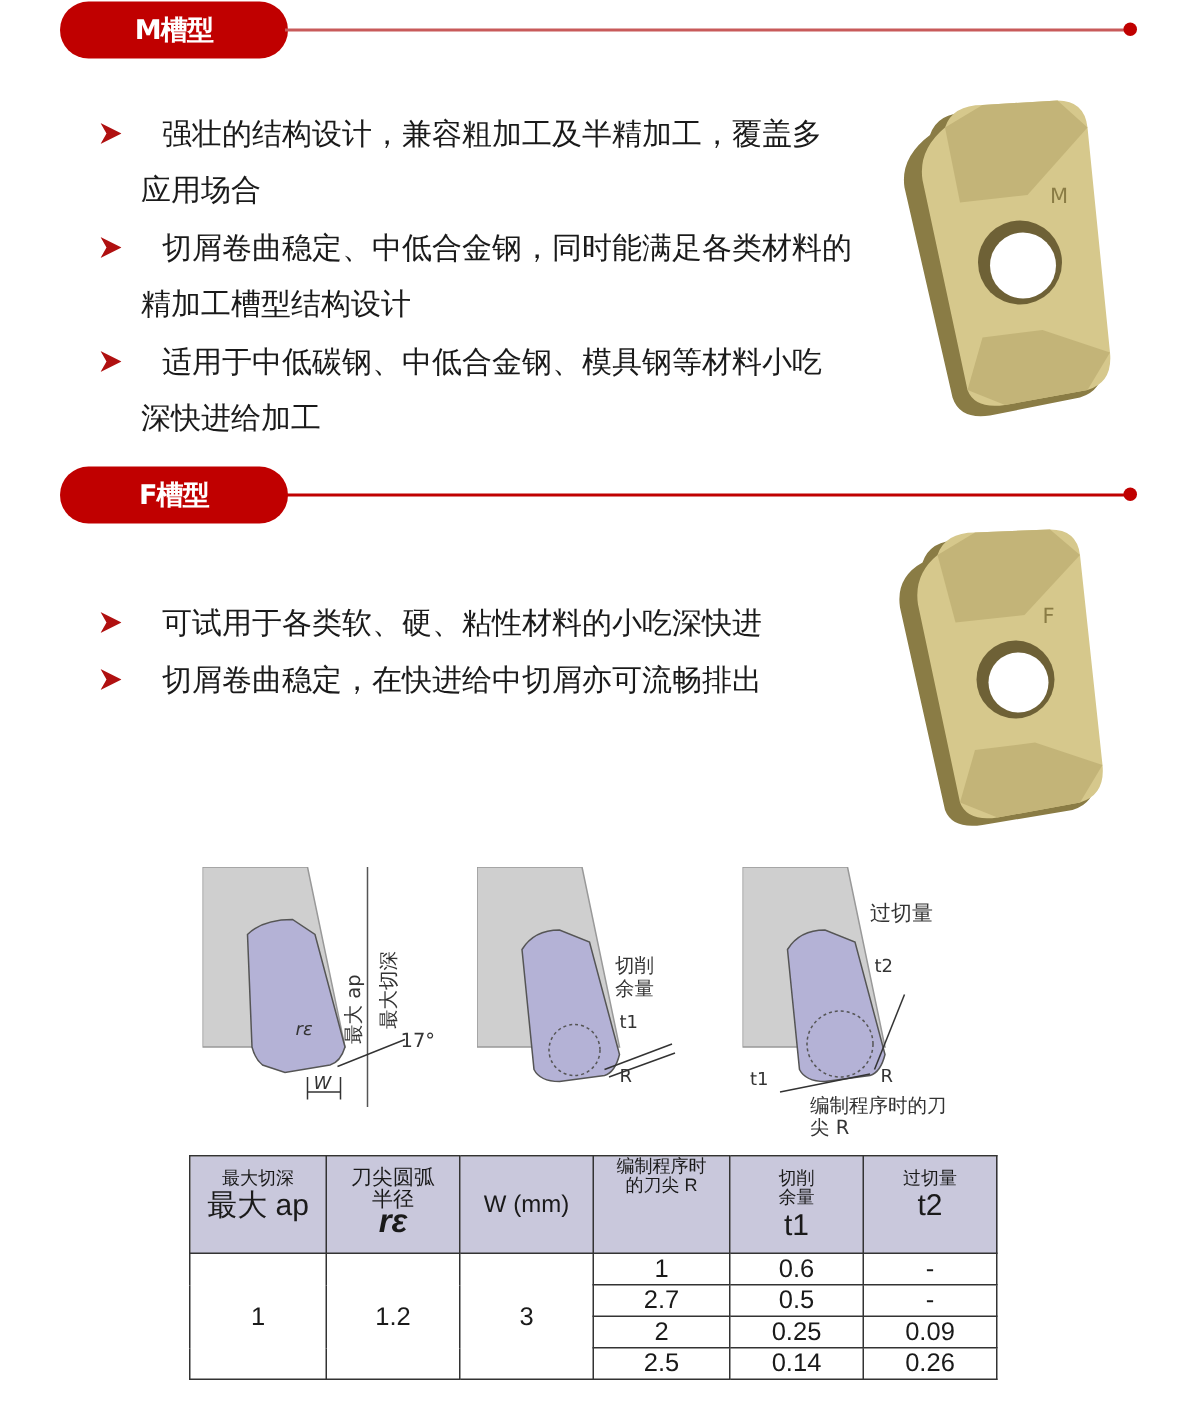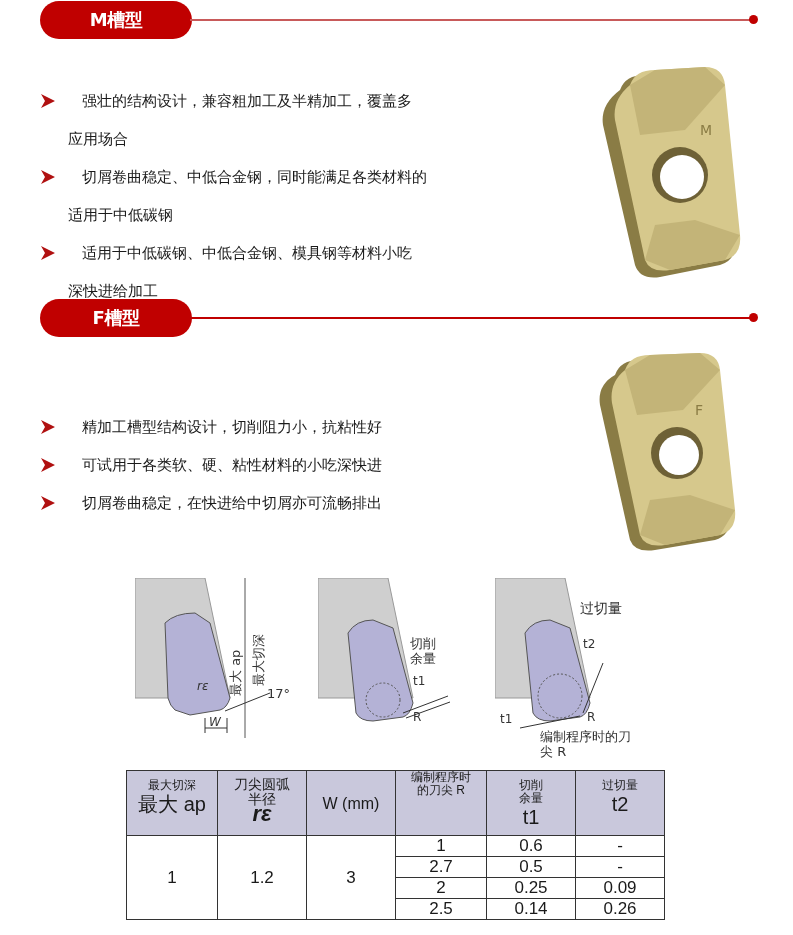--- a/index.html
+++ b/index.html
@@ -1,21 +1,21 @@
 <!DOCTYPE html>
 <html><head>
 <meta charset="utf-8">
 <style>
   body{margin:0;background:#fff;font-family:"DejaVu Sans","Liberation Sans",sans-serif;color:#1a1a1a;}
   .page{position:relative;width:793px;height:935px;overflow:hidden;background:#fff;}
   .sec-head{position:absolute;left:40px;height:38px;width:720px;}
   .pill{position:absolute;left:0;top:0;width:152px;height:38px;border-radius:19px;background:#c00000;color:#fff;font-weight:bold;font-size:18px;display:flex;align-items:center;justify-content:center;letter-spacing:-0.5px;}
   .rule{position:absolute;left:150px;top:18px;width:563px;height:1.5px;background:#c85a5a;}
   .dot{position:absolute;left:709px;top:14px;width:9px;height:9px;border-radius:50%;background:#c00000;}
-  .bullets{position:absolute;left:38px;font-size:15px;line-height:38px;margin-top:12px;}
+  .bullets{position:absolute;left:64px;font-size:20px;line-height:38px;}
   .bullet{display:flex;}
   .arrow{width:44px;flex:none;color:#b01010;font-size:16px;position:relative;}
   .arrow svg{position:absolute;left:3px;top:12px;}
   .cont{padding-left:30px;font-family:Liberation Serif, serif;}
   .insert{position:absolute;}
   .diag{position:absolute;top:578px;}
   table.spec{position:absolute;left:126px;top:770px;border-collapse:collapse;font-family:"Liberation Sans",sans-serif;}
   table.spec td,table.spec th{border:1.2px solid #333;text-align:center;padding:0;font-weight:normal;}
   table.spec th{background:#c9c8dc;font-size:12px;line-height:13px;vertical-align:top;}
   table.spec td{font-size:17px;height:20px;line-height:20px;}
@@ -44,21 +44,21 @@
     </div>
     <div class="cont">应用场合</div>
     <div class="bullet">
       <span class="arrow">
           <svg width="14" height="14" viewBox="0 0 14 14">
             <polygon points="0,0 14,7 0,14 4,7" fill="#b01010"></polygon>
           </svg>
         </span>
       <span>切屑卷曲稳定、中低合金钢，同时能满足各类材料的</span>
     </div>
-    <div class="cont">适用于中低碳钢</div>
+    <div class="cont">精加工槽型结构设计</div>
     <div class="bullet">
       <span class="arrow">
           <svg width="14" height="14" viewBox="0 0 14 14">
             <polygon points="0,0 14,7 0,14 4,7" fill="#b01010"></polygon>
           </svg>
         </span>
       <span>适用于中低碳钢、中低合金钢、模具钢等材料小吃</span>
     </div>
     <div class="cont">深快进给加工</div>
   </div>
@@ -66,35 +66,27 @@
   <svg class="insert" style="left:585px;top:55px" width="160" height="240" viewBox="0 0 160 240">
     <path d="M35,35 Q40,20 60,20 L115,15 Q130,15 135,30 L150,185 Q152,205 135,210 L75,222 Q55,225 50,210 L18,70 Q15,50 35,35Z" fill="#8a7c45"></path>
     <path d="M45,30 Q50,15 70,15 L120,12 Q138,12 140,30 L155,180 Q157,200 140,205 L85,215 Q65,218 60,205 L30,65 Q27,45 45,30Z" fill="#d6c88c"></path>
     <path d="M45,30 L70,15 L120,12 L140,30 L100,75 L55,80Z" fill="#c3b478"></path>
     <path d="M60,205 L85,215 L140,205 L155,180 L110,165 L70,170Z" fill="#c3b478"></path>
     <circle cx="95" cy="120" r="28" fill="#6e6136"></circle>
     <circle cx="97" cy="122" r="22" fill="#fff"></circle>
     <text x="115" y="80" font-size="14" fill="#8a7c45" font-family="DejaVu Sans, sans-serif">M</text>
   </svg>
 
-  <div class="sec-head" style="top:299px">
+  <div class="sec-head" style="top:311px">
     <div class="pill">F槽型</div>
     <div class="rule" style="background:#c00000"></div>
     <div class="dot"></div>
   </div>
 
   <div class="bullets" style="top:396px;width:500px">
-    <div class="bullet">
-      <span class="arrow">
-          <svg width="14" height="14" viewBox="0 0 14 14">
-            <polygon points="0,0 14,7 0,14 4,7" fill="#b01010"></polygon>
-          </svg>
-        </span>
-      <span>精加工槽型结构设计，切削阻力小，抗粘性好</span>
-    </div>
     <div class="bullet">
       <span class="arrow">
           <svg width="14" height="14" viewBox="0 0 14 14">
             <polygon points="0,0 14,7 0,14 4,7" fill="#b01010"></polygon>
           </svg>
         </span>
       <span>可试用于各类软、硬、粘性材料的小吃深快进</span>
     </div>
     <div class="bullet">
       <span class="arrow">

